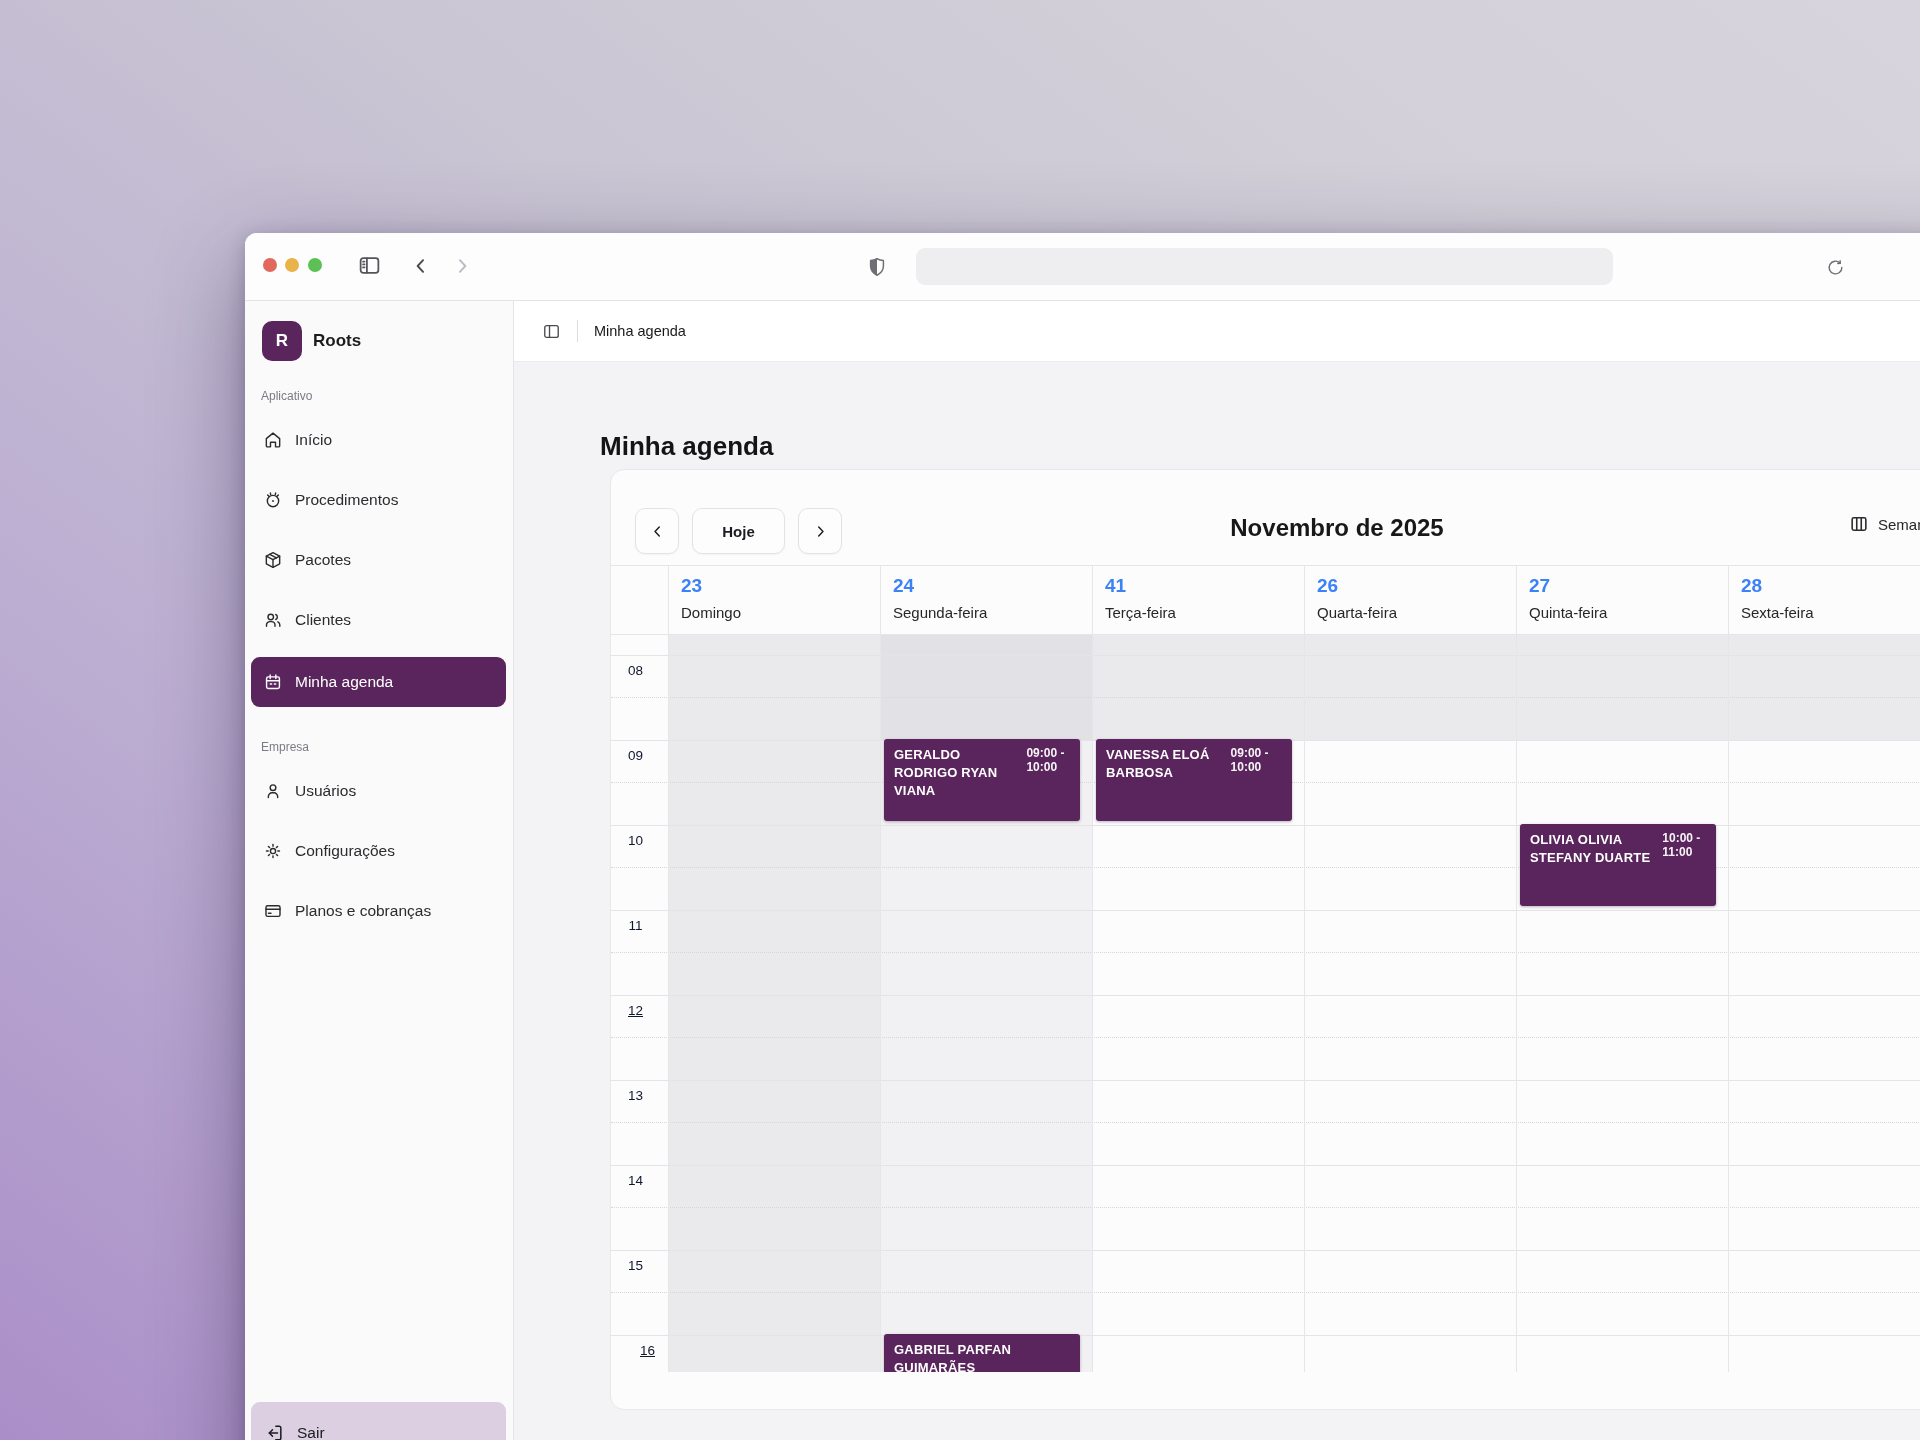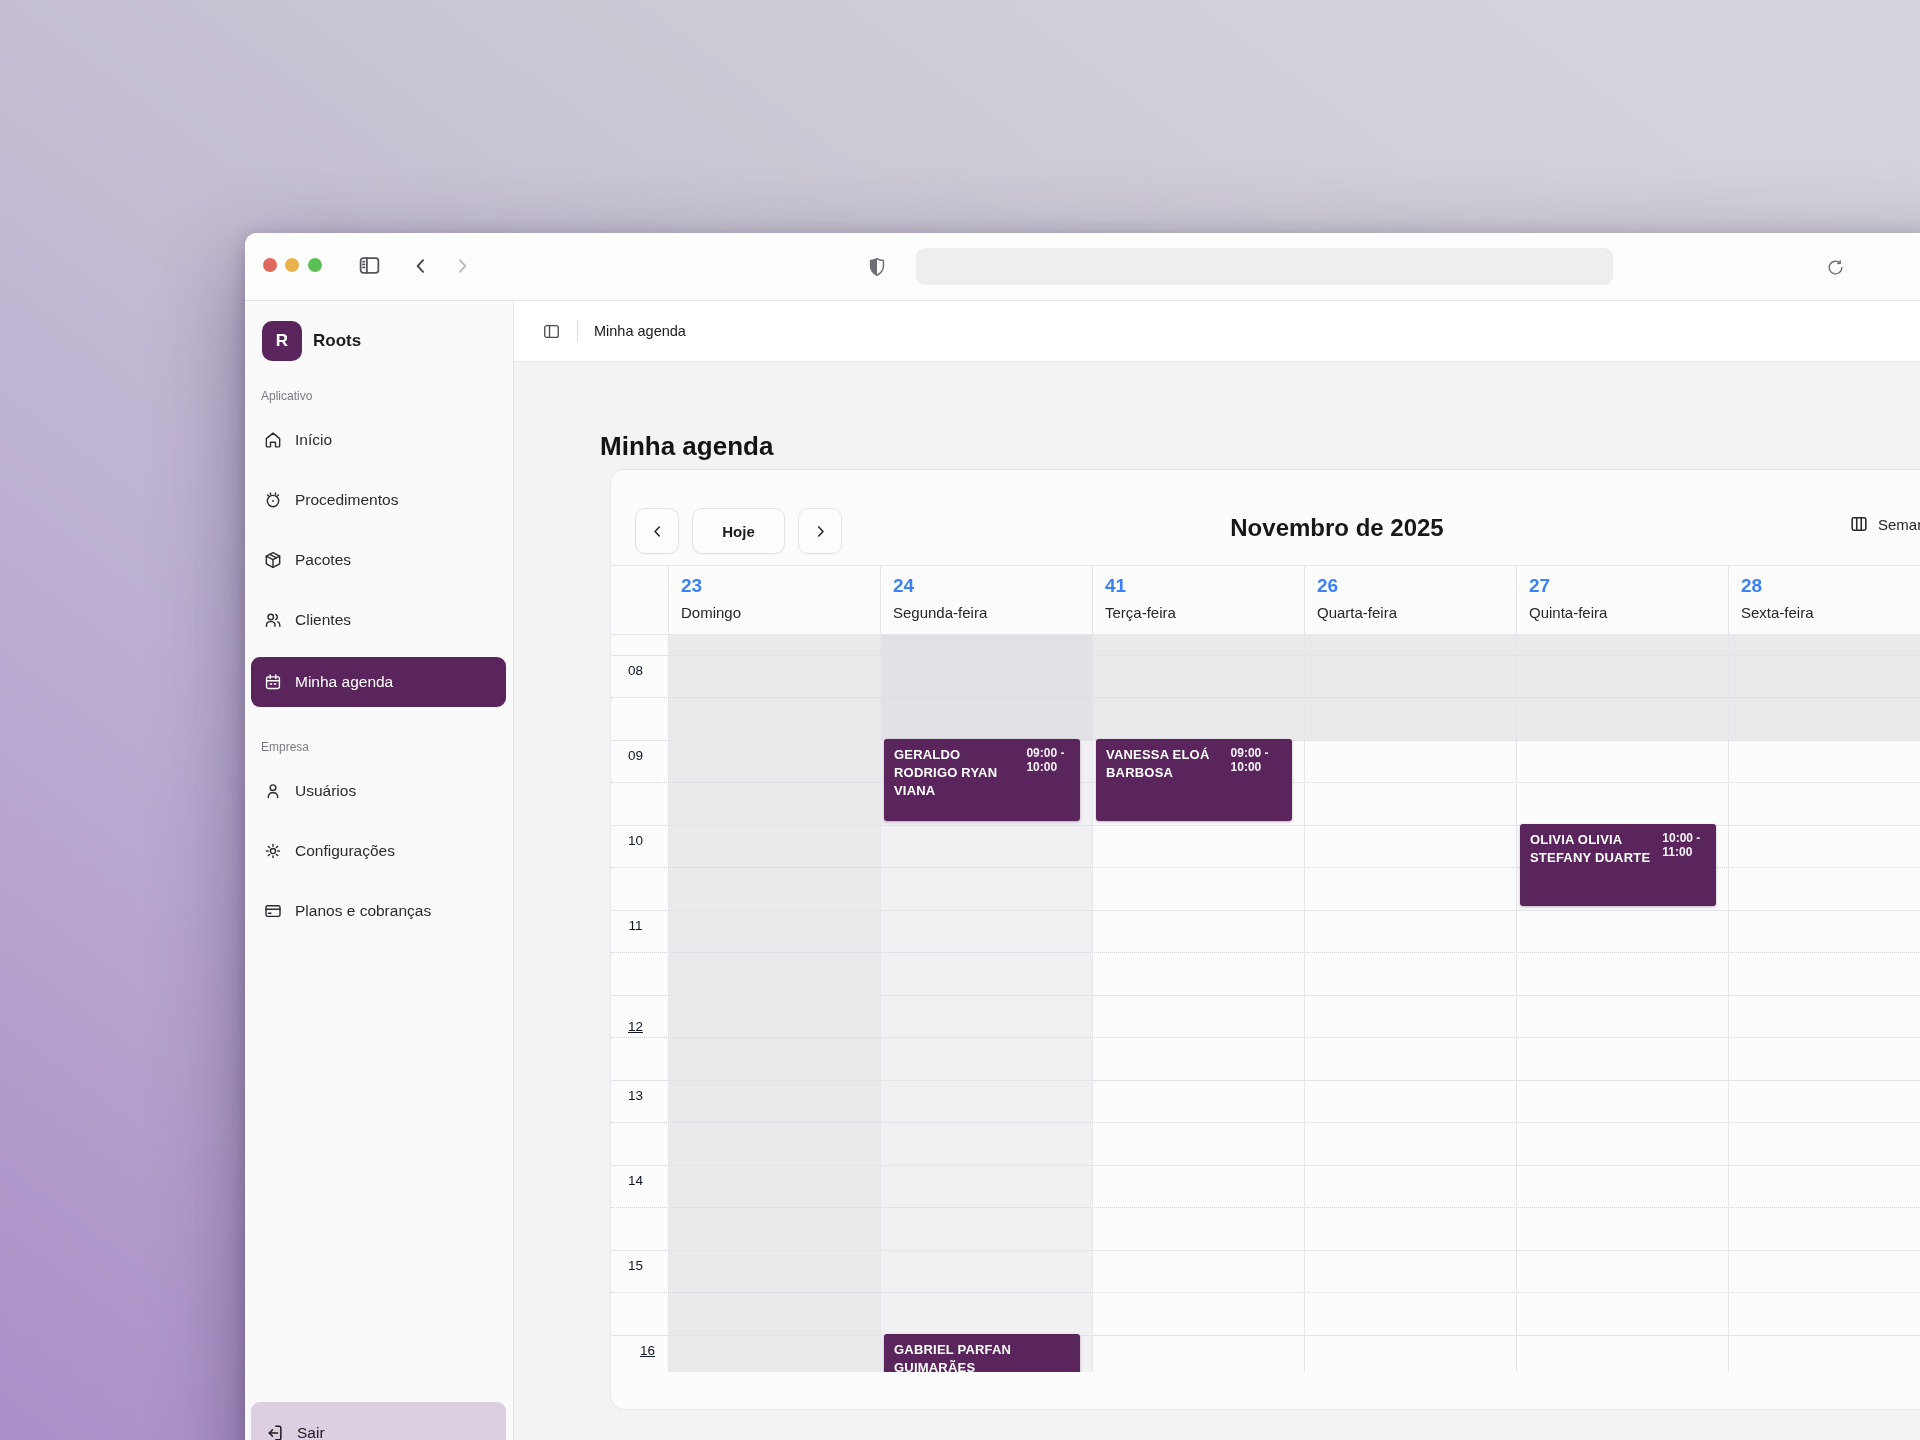--- a/index.html
+++ b/index.html
@@ -306,21 +306,21 @@
                   <div class="hline half" style="top: 147px;"></div>
                   <div class="hour-label" style="top: 113px; left: 0px;">09</div>
                   <div class="hline" style="top: 190px;"></div>
                   <div class="hline half" style="top: 232px;"></div>
                   <div class="hour-label" style="top: 198px; left: 0px;">10</div>
                   <div class="hline" style="top: 275px;"></div>
                   <div class="hline half" style="top: 317px;"></div>
                   <div class="hour-label" style="top: 283px; left: 0px;">11</div>
                   <div class="hline" style="top: 360px;"></div>
                   <div class="hline half" style="top: 402px;"></div>
-                  <div class="hour-label" style="top: 384px; left: 0px; text-decoration: underline;">12</div>
+                  <div class="hour-label" style="top: 368px; left: 0px; text-decoration: underline;">12</div>
                   <div class="hline" style="top: 445px;"></div>
                   <div class="hline half" style="top: 487px;"></div>
                   <div class="hour-label" style="top: 453px; left: 0px;">13</div>
                   <div class="hline" style="top: 530px;"></div>
                   <div class="hline half" style="top: 572px;"></div>
                   <div class="hour-label" style="top: 538px; left: 0px;">14</div>
                   <div class="hline" style="top: 615px;"></div>
                   <div class="hline half" style="top: 657px;"></div>
                   <div class="hour-label" style="top: 623px; left: 0px;">15</div>
                   <div class="hline" style="top: 700px;"></div>

